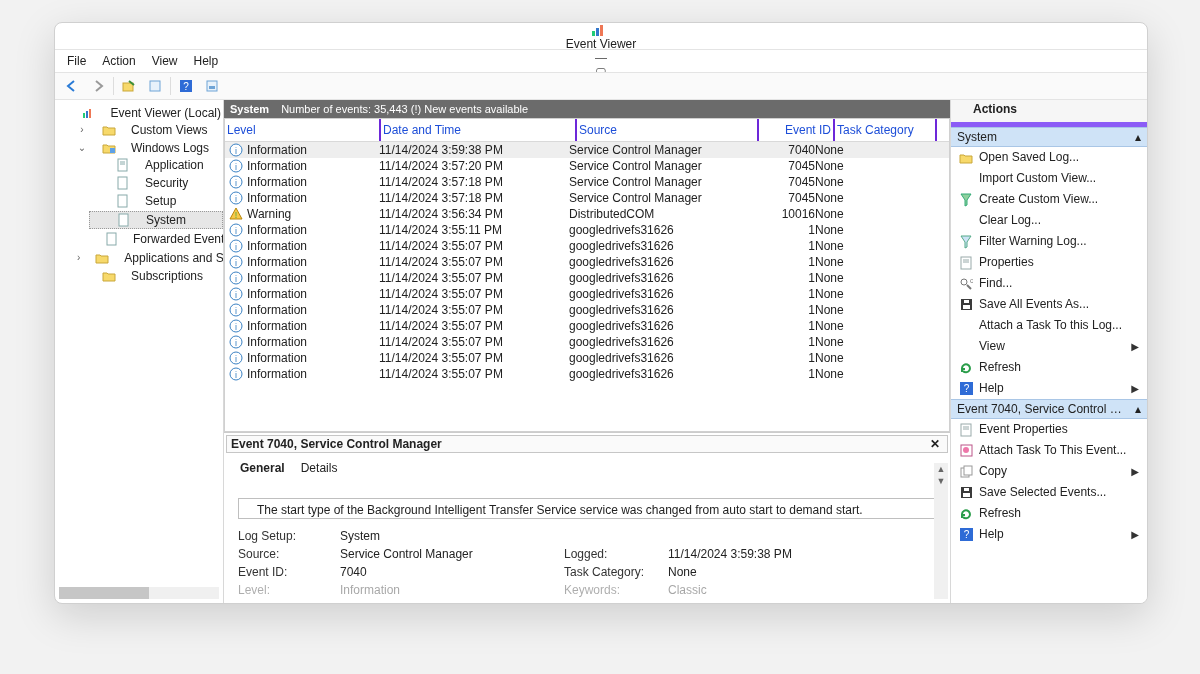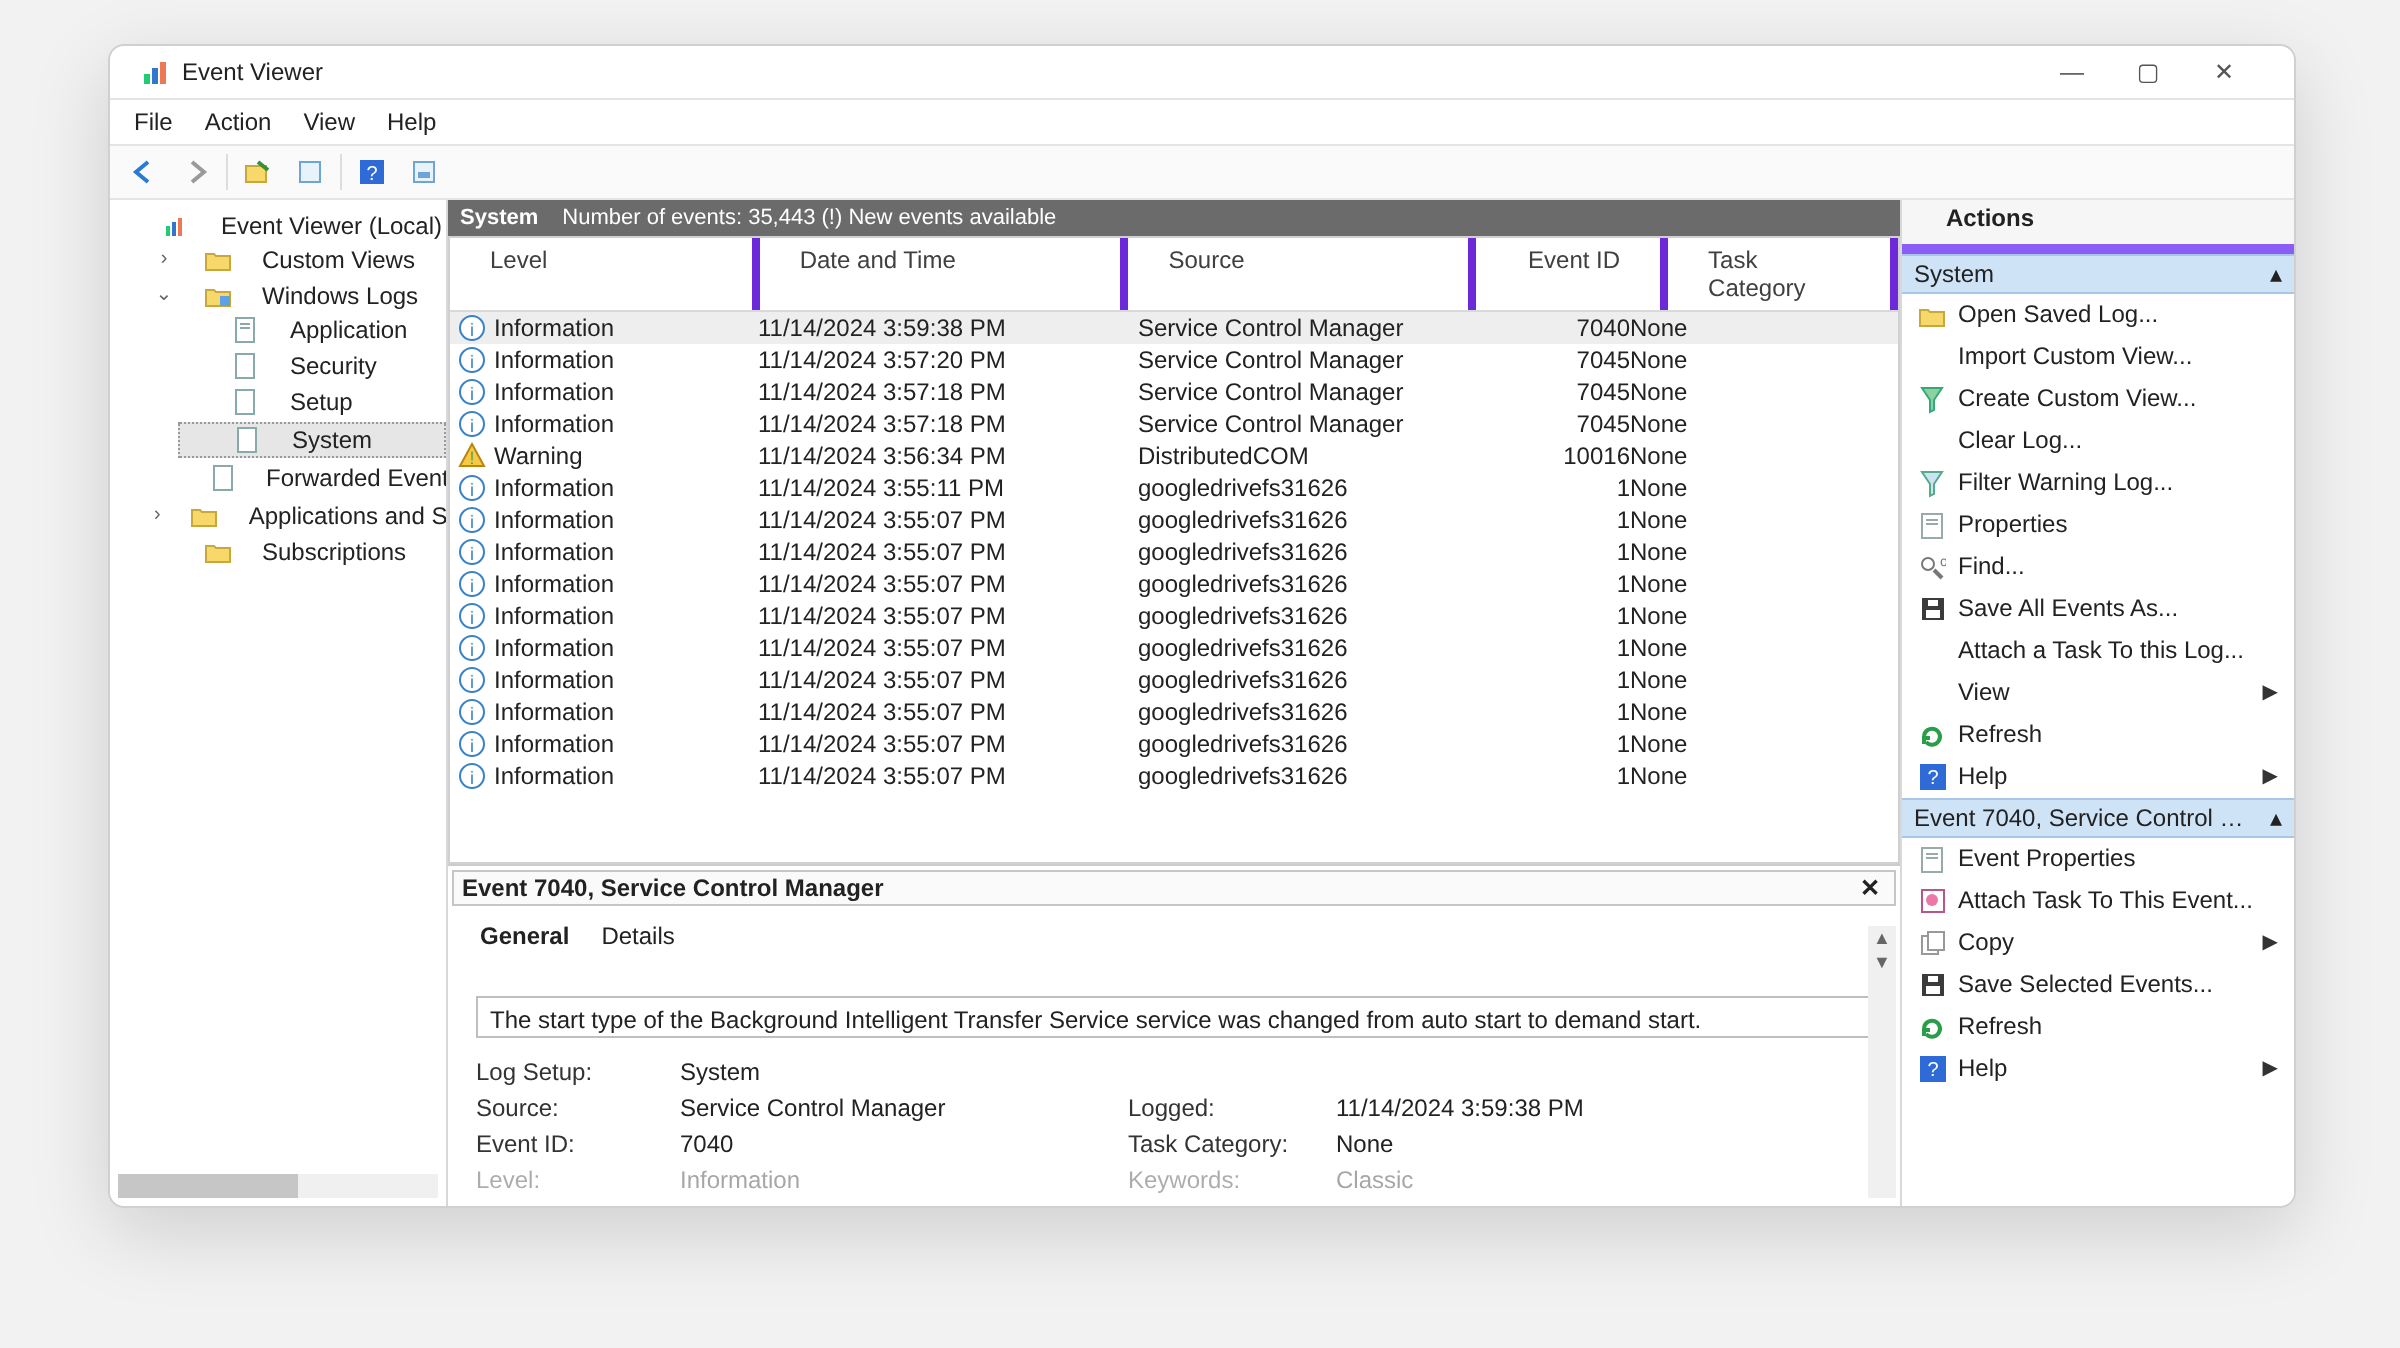--- a/index.html
+++ b/index.html
@@ -1,18 +1,18 @@
 <!DOCTYPE html>
 <html><head>
 <meta charset="utf-8">
 <style>
   html,body{margin:0;padding:0;font-family:"Segoe UI",Tahoma,sans-serif;font-size:12px;color:#222;background:#f2f2f2;}
   .stage{width:1200px;height:674px;margin:0 auto;position:relative;display:flex;align-items:flex-start;justify-content:center;}
   .win{position:absolute;top:22px;left:54px;width:1092px;height:580px;background:#fff;border:1px solid #d0d0d0;border-radius:8px;box-shadow:0 12px 40px rgba(0,0,0,.15);overflow:hidden;display:flex;flex-direction:column;}
-  .titlebar{height:26px;display:flex;align-items:center;padding:0 16px;border-bottom:1px solid #e4e4e4;}
+  .titlebar{height:26px;display:flex;align-items:center;padding:0 6px;border-bottom:1px solid #e4e4e4;flex-direction:column;}
   .titlebar .app-icon{width:14px;height:14px;margin-right:6px;}
   .titlebar .title{flex:0 0 auto;}
   .titlebar .spacer{flex:1;}
   .titlebar .win-btn{width:38px;height:26px;display:flex;align-items:center;justify-content:center;color:#555;}
   .menubar{height:22px;display:flex;align-items:center;padding:0 4px;border-bottom:1px solid #e4e4e4;}
   .menubar .mitem{padding:2px 8px;}
   .toolbar{height:26px;display:flex;align-items:center;gap:4px;padding:0 6px;border-bottom:1px solid #e4e4e4;background:#fafafa;}
   .tool{width:20px;height:20px;display:flex;align-items:center;justify-content:center;border:1px solid transparent;border-radius:2px;}
   .body{flex:1;display:flex;min-height:0;}
   
@@ -25,40 +25,40 @@
   .tree .exp{width:10px;text-align:center;color:#666;font-size:10px;}
   .tree .ic{width:14px;height:14px;display:inline-flex;align-items:center;justify-content:center;}
   .tree-scroll{position:absolute;left:4px;right:4px;bottom:4px;height:12px;background:#f0f0f0;}
   .tree-scroll .thumb{position:absolute;left:0;top:0;bottom:0;width:90px;background:#c6c6c6;}
   
   .center{flex:1;display:flex;flex-direction:column;min-width:0;border-right:1px solid #d8d8d8;}
   .list-head{height:18px;background:#6b6b6b;color:#fff;display:flex;align-items:center;font-size:11px;padding:0 6px;gap:12px;}
   .list-head .name{font-weight:600;}
   .grid{flex:1;min-height:0;display:flex;flex-direction:column;border:1px solid #d0d0d0;margin:0;}
   .ghead{display:flex;background:#fff;border-bottom:1px solid #d9d9d9;}
-  .gcol{padding:4px 20px;border-right:4px solid #6d28d9;color:#404040;}
+  .gcol{padding:4px 2px;border-right:2px solid #6d28d9;color:#1d4ed8;}
   .c-level{width:150px;}
   .c-date{width:190px;}
   .c-source{width:176px;}
   .c-id{width:70px;text-align:right;}
   .c-task{width:96px;}
   .gbody{flex:1;overflow:hidden;}
   .grow{display:flex;align-items:center;height:16px;padding:0 0;font-size:12px;}
   .grow:nth-child(odd){}
   .grow.sel{background:#eeeeee;}
   .grow .c-level{display:flex;align-items:center;gap:4px;padding-left:4px;}
   .lvl-ic{width:14px;height:14px;display:inline-flex;align-items:center;justify-content:center;}
   
   .details{height:170px;border-top:1px solid #ccc;display:flex;flex-direction:column;position:relative;}
   .details-title{height:22px;border:1px solid #c6c6c6;margin:2px;display:flex;align-items:center;justify-content:space-between;padding:0 4px;font-weight:600;background:#fafafa;}
   .details-close{width:16px;height:16px;display:flex;align-items:center;justify-content:center;font-weight:bold;}
   .tabs{display:flex;gap:12px;padding:4px 14px 0;}
   .tab{padding:2px 2px;}
   .tab.active{font-weight:700;}
-  .msgbox{margin:21px 14px 4px;border:1px solid #bfbfbf;padding:4px 6px;background:#fff;height:24px;overflow:hidden;}
+  .msgbox{margin:21px 14px 4px;border:1px solid #bfbfbf;padding:4px 18px;background:#fff;height:24px;overflow:hidden;}
   .props{display:grid;grid-template-columns:94px 216px 96px 180px;row-gap:4px;column-gap:8px;margin:6px 14px;}
   .props .lab{color:#333;}
   .details .vscroll{position:absolute;right:2px;top:30px;bottom:4px;width:14px;background:#f0f0f0;}
   .details .vscroll .up,.details .vscroll .dn{height:12px;display:flex;align-items:center;justify-content:center;color:#666;font-size:9px;}
   
   .actions{width:196px;display:flex;flex-direction:column;background:#fff;}
   .actions .hdr{height:18px;background:#f6f6f6;border-bottom:5px solid #8b5cf6;padding:2px 22px;font-weight:600;}
   .actions .section-title{background:#cfe3f7;border-top:1px solid #a9c6e6;border-bottom:1px solid #a9c6e6;padding:2px 6px;display:flex;align-items:center;justify-content:space-between;}
   .actions .item{display:flex;align-items:center;gap:6px;padding:3px 8px;line-height:15px;}
   .actions .item .ic{width:14px;height:14px;display:inline-flex;align-items:center;justify-content:center;}

